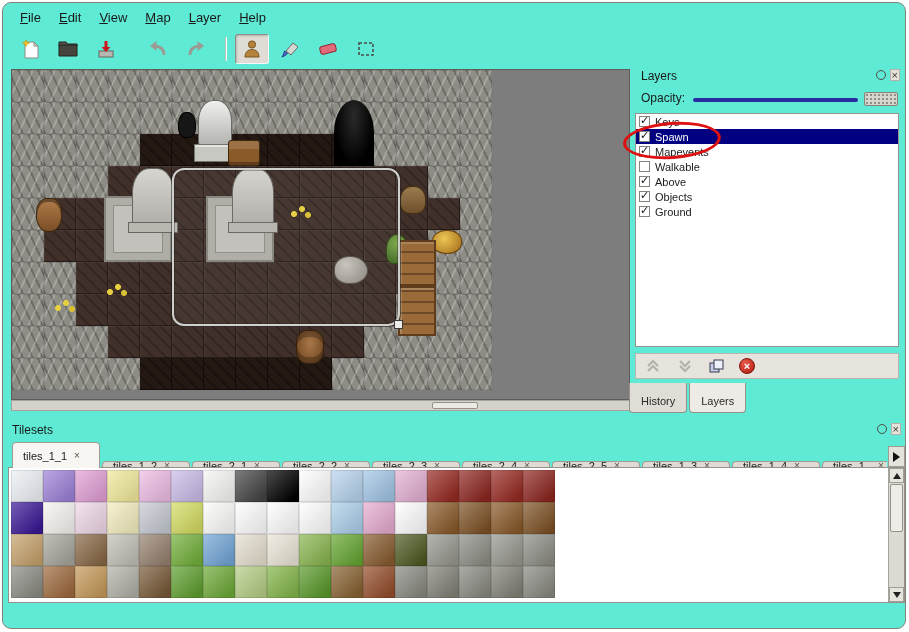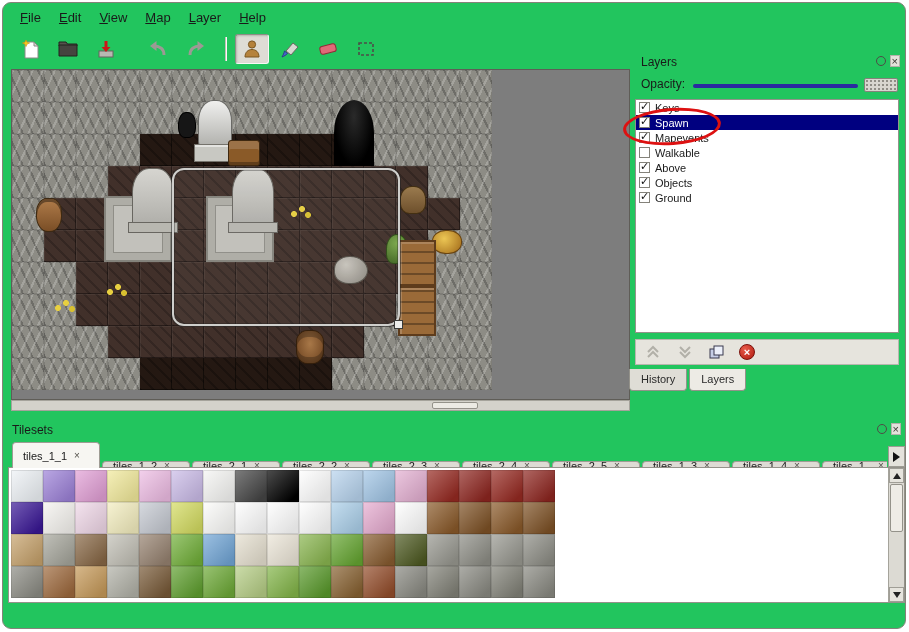--- a/index.html
+++ b/index.html
@@ -1,19 +1,19 @@
 <!DOCTYPE html>
 <html><head>
 <meta charset="utf-8">
 <style>
   * { margin:0; padding:0; box-sizing:border-box; user-select:none; }
   html,body { width:909px; height:632px; background:#ffffff; font-family:"Liberation Sans","DejaVu Sans",sans-serif; color:#1a1a1a; overflow:hidden; }
 
   .window { position:absolute; left:2px; top:2px; width:904px; height:627px;
-            border:1px solid #858379; border-radius:9px; background:#22c55e; overflow:hidden; }
+            border:1px solid #858379; border-radius:9px; background:#5eead4; overflow:hidden; }
 
   
   .menubar { position:absolute; left:8px; top:4px; height:22px; line-height:22px; font-size:13px; }
   .menu-item { display:inline-block; padding:0 9px; cursor:default; }
   .menu-item::first-letter { text-decoration:underline; }
 
   
   .toolbar { position:absolute; left:10px; top:28px; right:8px; height:36px; display:flex; align-items:center; }
   .tool-btn { width:34px; height:30px; display:flex; align-items:center; justify-content:center;
               border:1px solid transparent; border-radius:3px; margin-right:4px; }
@@ -68,21 +68,21 @@
                    box-shadow:0 0 0 1px rgba(35,35,35,.55), inset 0 0 0 1px rgba(35,35,35,.35);
                    background:rgba(200,200,200,.05); }
   .sel-handle { position:absolute; right:-5px; bottom:-5px; width:9px; height:9px; background:#ececea; border:1px solid #3a3a38; }
 
   .hscroll { position:absolute; left:8px; top:397px; width:619px; height:11px;
              background:#d4d2cb; border:1px solid #a5a39b; }
   .hscroll-thumb { position:absolute; left:420px; top:1px; width:46px; height:7px;
                    background:#eceae4; border:1px solid #94928a; border-radius:2px; }
 
   
-  .layers-panel { position:absolute; left:630px; top:48px; width:271px; height:346px; }
+  .layers-panel { position:absolute; left:630px; top:62px; width:271px; height:346px; }
   .panel-title { position:absolute; left:8px; top:4px; font-size:12px; }
   .panel-btns { position:absolute; right:4px; top:4px; display:flex; gap:4px; align-items:center; }
   .float-ico { width:10px; height:10px; border:1px solid #4e4c46; border-radius:50%; }
   .close-ico { font-size:11px; line-height:10px; color:#3a3832; border:1px solid #b4b2aa; padding:0 1px; background:#e4e2db; }
 
   .opacity-label { position:absolute; left:8px; top:26px; font-size:12px; }
   .opacity-track { position:absolute; left:60px; right:46px; top:33px; height:4px; background:#2a2aa0; border-radius:2px; }
   .opacity-handle { position:absolute; right:6px; top:27px; width:34px; height:14px;
                     background:#d8d6cf; border:1px solid #84827a; border-radius:2px;
                     background-image:radial-gradient(circle 1px at 2px 2px, #908e86 95%, transparent);
@@ -98,21 +98,21 @@
   .annotation { position:absolute; left:-10px; top:57px; width:98px; height:37px;
                 border:3px solid #dd1111; border-radius:50%; transform:rotate(-4deg);
                 pointer-events:none; z-index:6; }
 
   .layer-actions { position:absolute; left:2px; top:288px; width:264px; height:26px;
                    background:#e6e4dd; border:1px solid #b8b6ae; display:flex; align-items:center; gap:14px; padding-left:8px; }
   .del-btn { width:16px; height:16px; border-radius:50%; background:radial-gradient(circle at 35% 30%, #e85a4a, #b01c10);
              border:1px solid #7a100a; color:#fff; font-size:11px; line-height:14px; text-align:center; font-weight:bold; }
 
   .panel-tabs { position:absolute; left:-4px; top:318px; display:flex; }
-  .ptab { font-size:11px; padding:4px 11px 3px; background:#dfddd6; border:1px solid #94928a; border-top:none;
+  .ptab { font-size:11px; padding:12px 11px 3px; background:#dfddd6; border:1px solid #94928a; border-top:none;
           border-radius:0 0 4px 4px; margin-right:2px; color:#2a2a2a; }
   .ptab.active { background:#edebe5; position:relative; z-index:2; padding-bottom:5px; }
 
   
   .tilesets-panel { position:absolute; left:5px; top:420px; width:897px; height:182px; }
   .ts-tabbar { position:absolute; left:4px; top:18px; right:18px; height:27px; display:flex; overflow:hidden; }
   .ts-tab { display:flex; align-items:center; gap:6px; font-size:11px; padding:3px 8px 2px 10px; min-width:88px;
             background:#dddbd4; border:1px solid #9e9c94; border-bottom:none; border-radius:4px 4px 0 0;
             margin-right:2px; margin-top:20px; flex:0 0 auto; }
   .ts-tab.active { background:#f7f6f2; margin-top:1px; position:relative; z-index:2; }

